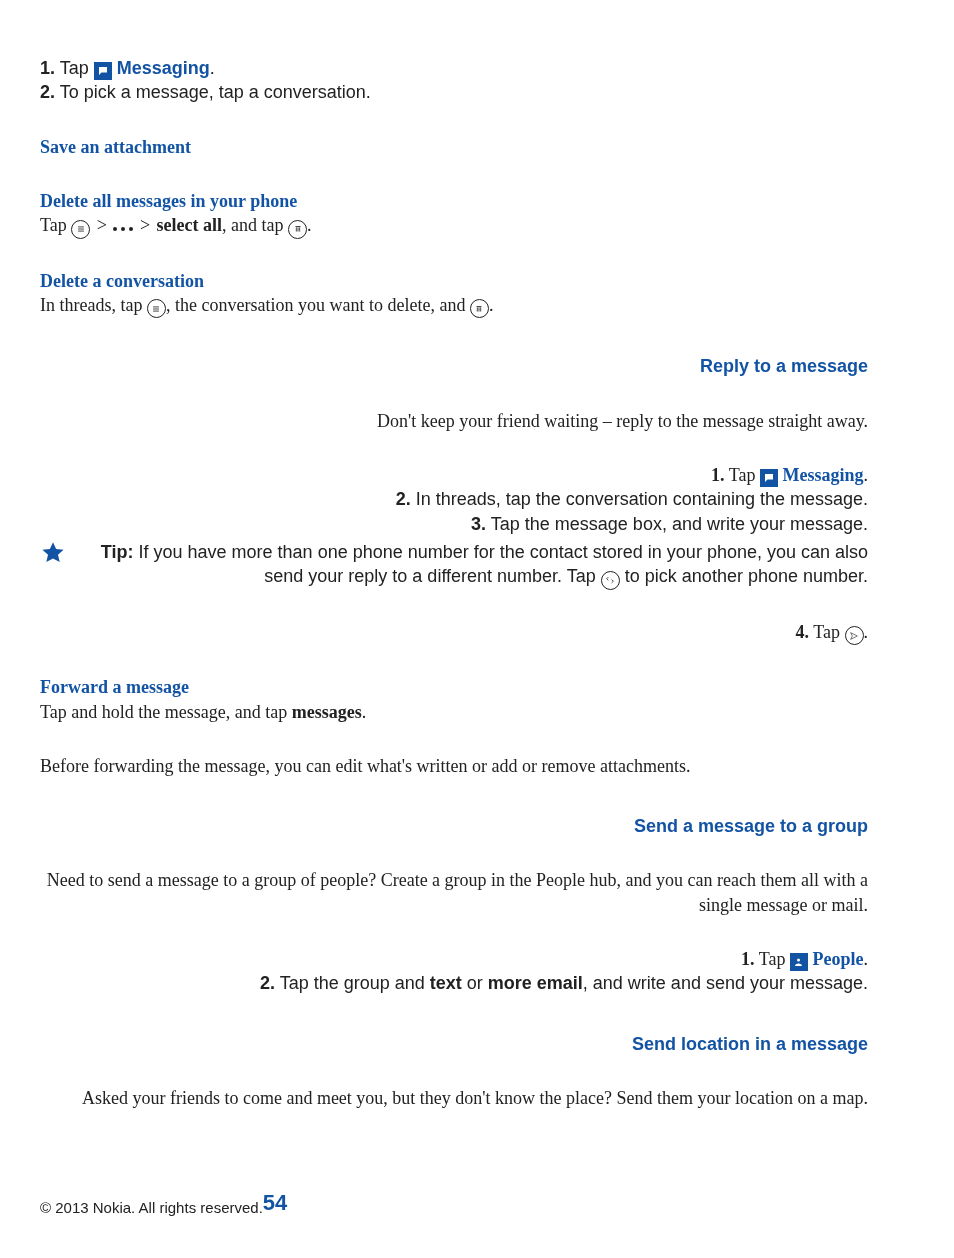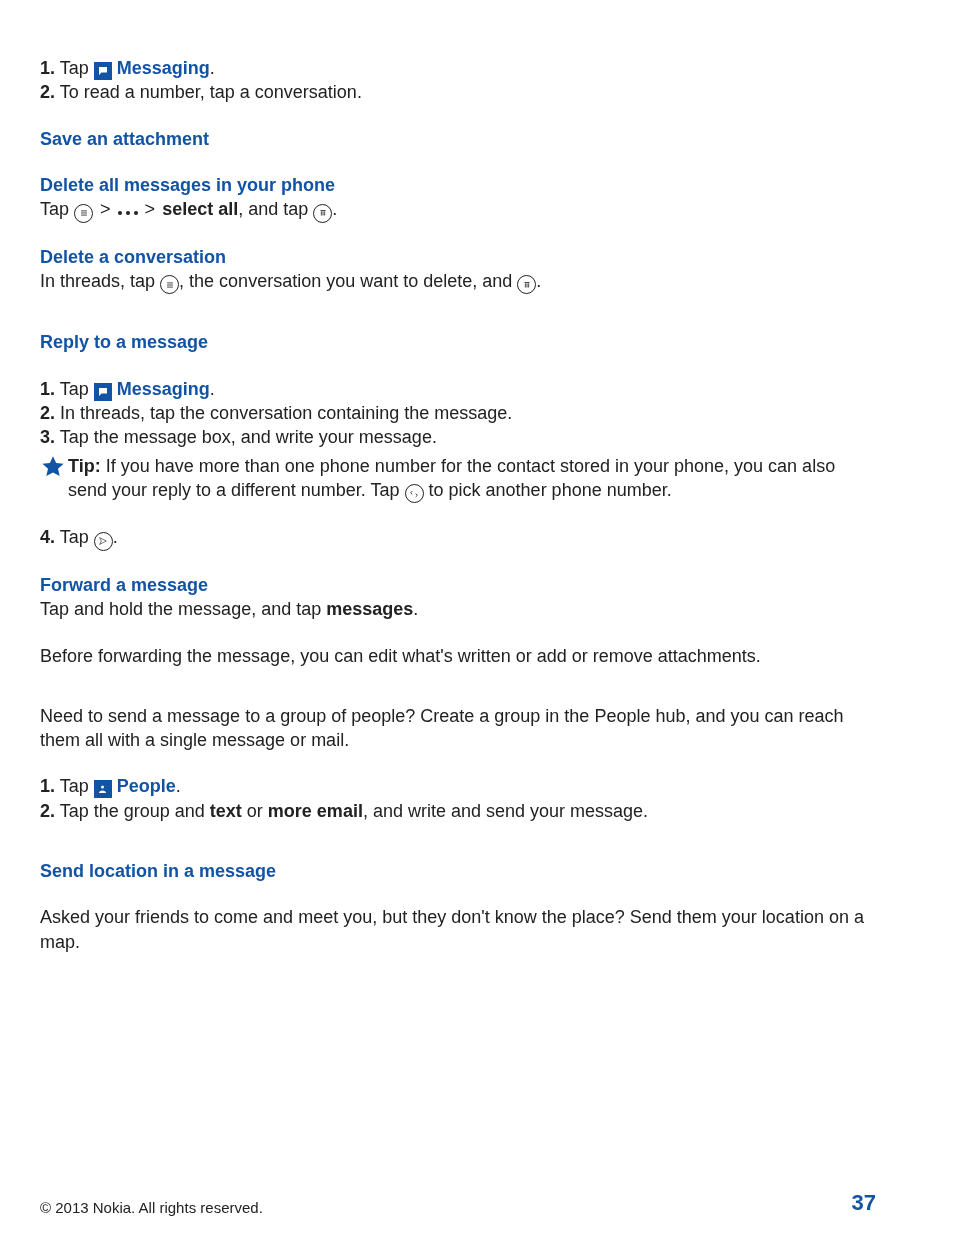--- a/index.html
+++ b/index.html
@@ -37,45 +37,45 @@
     vertical-align: -3px;
   }
   .ico-circle svg { width: 10px; height: 10px; fill:none; stroke:#222; stroke-width:2; }
   .dots { display:inline-flex; gap:4px; vertical-align:0px; }
   .dots span { width:4px; height:4px; background:#222; border-radius:50%; display:inline-block; }
   .gt { display:inline-block; padding:0 2px; }
   .tip-row { display:flex; gap:2px; margin-top:4px; }
   .tip-star { flex:none; width:26px; height:26px; display:flex; align-items:flex-start; justify-content:center; }
   .tip-star svg { width:26px; height:26px; fill:#1253a4; }
   .tip-text { flex:1; }
-  .section-gap { margin-top: 36px; }
-  .mini-gap { margin-top: 22px; }
+  .section-gap { margin-top: 36px; text-align: right; }
+  .mini-gap { margin-top: 30px; font-family: Liberation Serif, serif; }
   .footer {
     position:absolute;
     left:40px; right:32px; bottom:40px;
-    display:flex; justify-content:space-between; align-items:flex-end;
+    display:flex; align-items:flex-end;
     font-size: 15px;
   }
   .pagenum { color:#1253a4; font-weight:700; font-size:22px; }
 </style>
 </head>
 <body>
 
 <div class="page">
 
   <div>
     <div>
       <span class="num">1.</span><span> Tap </span><span class="ico-tile">
           <svg viewBox="0 0 24 24">
             <path d="M4 4h16v11H9l-5 5V4z"></path>
           </svg>
         </span><span class="bold blue"> Messaging</span><span>.</span>
     </div>
     <div>
-      <span class="num">2.</span><span> To read a number, tap a conversation.</span>
+      <span class="num">2.</span><span> To pick a message, tap a conversation.</span>
     </div>
   </div>
 
   <div class="mini-gap">
     <div class="heading">Save an attachment</div>
   </div>
 
   <div class="mini-gap">
     <div class="heading">Delete all messages in your phone</div>
     <div>
@@ -109,20 +109,21 @@
         </span><span>, the conversation you want to delete, and </span><span class="ico-circle">
           <svg viewBox="0 0 24 24">
             <path d="M8 8v10M12 8v10M16 8v10M6 6h12"></path>
           </svg>
         </span><span>.</span>
     </div>
   </div>
 
   <div class="section-gap">
     <div class="heading">Reply to a message</div>
+    <div class="mini-gap">Don't keep your friend waiting – reply to the message straight away.</div>
     <div class="mini-gap">
       <span class="num">1.</span><span> Tap </span><span class="ico-tile">
           <svg viewBox="0 0 24 24">
             <path d="M4 4h16v11H9l-5 5V4z"></path>
           </svg>
         </span><span class="bold blue"> Messaging</span><span>.</span>
     </div>
     <div>
       <span class="num">2.</span><span> In threads, tap the conversation containing the message.</span>
     </div>
@@ -154,36 +155,37 @@
 
   <div class="mini-gap">
     <div class="heading">Forward a message</div>
     <div>
       <span>Tap and hold the message, and tap </span><span class="bold">messages</span><span>.</span>
     </div>
     <div class="mini-gap">Before forwarding the message, you can edit what's written or add or remove attachments.</div>
   </div>
 
   <div class="section-gap">
+    <div class="heading">Send a message to a group</div>
     <div class="mini-gap">Need to send a message to a group of people? Create a group in the People hub, and you can reach them all with a single message or mail.</div>
     <div class="mini-gap">
       <span class="num">1.</span><span> Tap </span><span class="ico-tile">
           <svg viewBox="0 0 24 24">
             <path d="M8 8a3 3 0 116 0 3 3 0 01-6 0zm-4 12c0-3 3-5 7-5s7 2 7 5H4z"></path>
           </svg>
         </span><span class="bold blue"> People</span><span>.</span>
     </div>
     <div>
       <span class="num">2.</span><span> Tap the group and </span><span class="bold">text</span><span> or </span><span class="bold">more email</span><span>, and write and send your message.</span>
     </div>
   </div>
 
   <div class="section-gap">
     <div class="heading">Send location in a message</div>
     <div class="mini-gap">Asked your friends to come and meet you, but they don't know the place? Send them your location on a map.</div>
   </div>
 
   <div class="footer">
     <div>© 2013 Nokia. All rights reserved.</div>
-    <div class="pagenum">37</div>
+    <div class="pagenum">54</div>
   </div>
 
 </div>
 
 </body></html>

